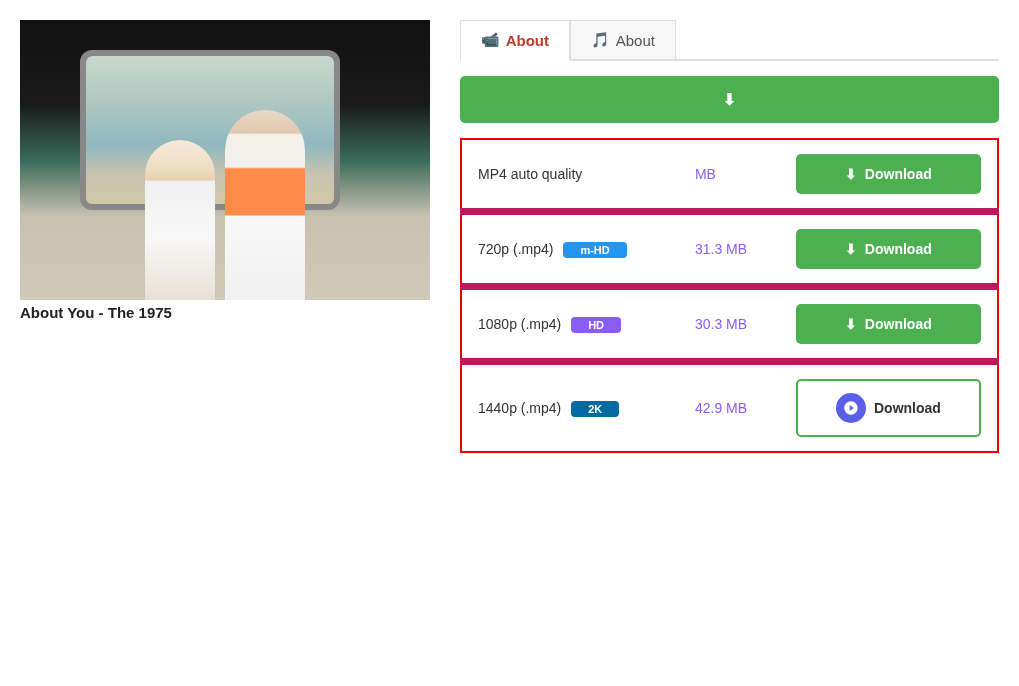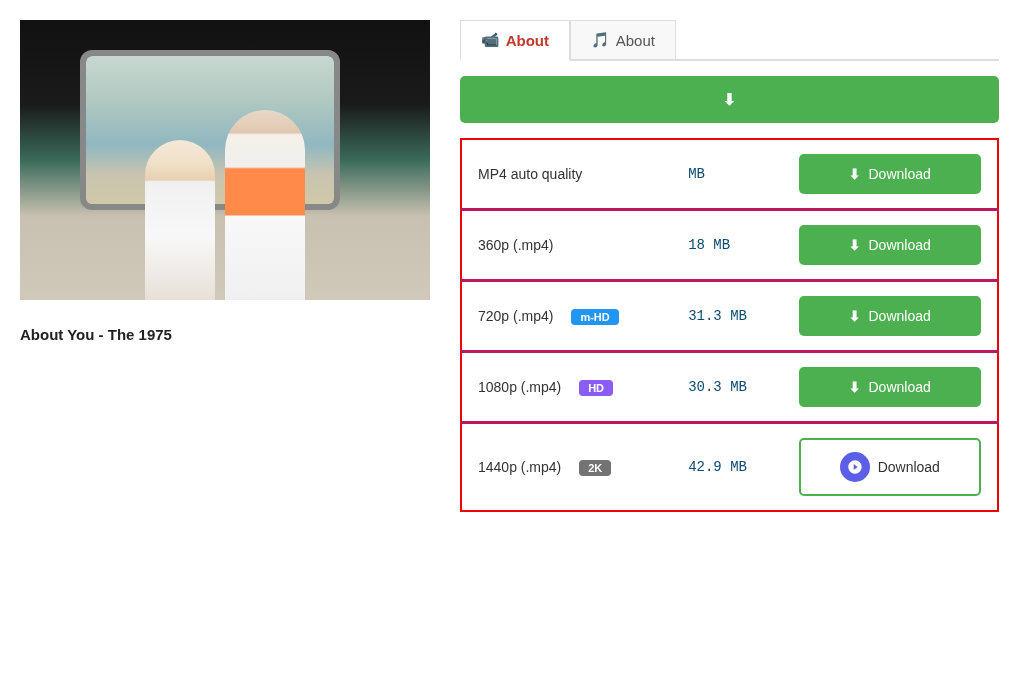--- a/index.html
+++ b/index.html
@@ -70,21 +70,21 @@
       position: relative;
     }
     .person-man {
       width: 80px;
       height: 190px;
       background: linear-gradient(180deg, #e8d8c8 0%, #e0c8b0 12%, #f5f0e8 13%, #f0f0f0 30%, #ff8a4a 31%, #ff8a4a 55%, #f8f8f8 56%, #f0f0f0 100%);
       border-radius: 40px 40px 0 0;
       position: relative;
     }
     .video-title {
-      margin-top: 26px;
+      margin-top: 4px;
       font-weight: bold;
       font-size: 15px;
       color: #222;
     }
     .right-panel {
       flex: 1;
     }
     .tabs {
       display: flex;
       border-bottom: 2px solid #ddd;
@@ -128,47 +128,46 @@
       gap: 8px;
       margin-bottom: 15px;
     }
     .download-table {
       width: 100%;
       border: 2px solid #e00;
       border-collapse: collapse;
     }
     .download-table td {
       padding: 14px 16px;
-      border-bottom: 3px solid #be185d;
+      border-bottom: 7px solid #be185d;
       vertical-align: middle;
     }
     .download-table tr:last-child td {
       border-bottom: none;
     }
     .format-cell {
       font-size: 14px;
       color: #333;
     }
     .badge {
       display: inline-block;
-      padding: 2px 9px;
+      padding: 2px 17px;
       border-radius: 4px;
       font-size: 11px;
       font-weight: bold;
       color: #fff;
-      margin-left: 14px;
+      margin-left: 6px;
     }
     .badge-mhd { background: #2196f3; }
     .badge-hd { background: #8b5cf6; }
-    .badge-2k { background: #737373; }
+    .badge-2k { background: #0369a1; }
     .size-cell {
       font-size: 14px;
-      color: #0c4a6e;
+      color: #8b5cf6;
       white-space: nowrap;
-      font-family: Liberation Mono, monospace;
     }
     .download-btn {
       background: #4caf50;
       color: #fff;
       border: none;
       border-radius: 5px;
       padding: 12px 20px;
       font-size: 14px;
       font-weight: bold;
       cursor: pointer;
@@ -189,21 +188,21 @@
       border-radius: 50%;
       width: 30px;
       height: 30px;
       display: flex;
       align-items: center;
       justify-content: center;
       flex-shrink: 0;
     }
     .btn-text {
       font-size: 14px;
-      font-weight: normal;
+      font-weight: bold;
     }
   </style>
 </head>
 <body>
 
 <div class="container">
 
   <div class="left-panel">
     <div class="thumbnail">
       <div class="thumbnail-inner">
@@ -249,34 +248,20 @@
               <span>MB</span>
             </td>
             <td>
               <button class="download-btn">
                 <span>⬇</span>
                 <span class="btn-text">Download</span>
               </button>
             </td>
           </tr>
 
-          <tr>
-            <td class="format-cell">
-              <span>360p (.mp4)</span>
-            </td>
-            <td class="size-cell">
-              <span>18 MB</span>
-            </td>
-            <td>
-              <button class="download-btn">
-                <span>⬇</span>
-                <span class="btn-text">Download</span>
-              </button>
-            </td>
-          </tr>
 
           <tr>
             <td class="format-cell">
               <span>720p (.mp4)</span>
               <span class="badge badge-mhd">m-HD</span>
             </td>
             <td class="size-cell">
               <span>31.3 MB</span>
             </td>
             <td>

